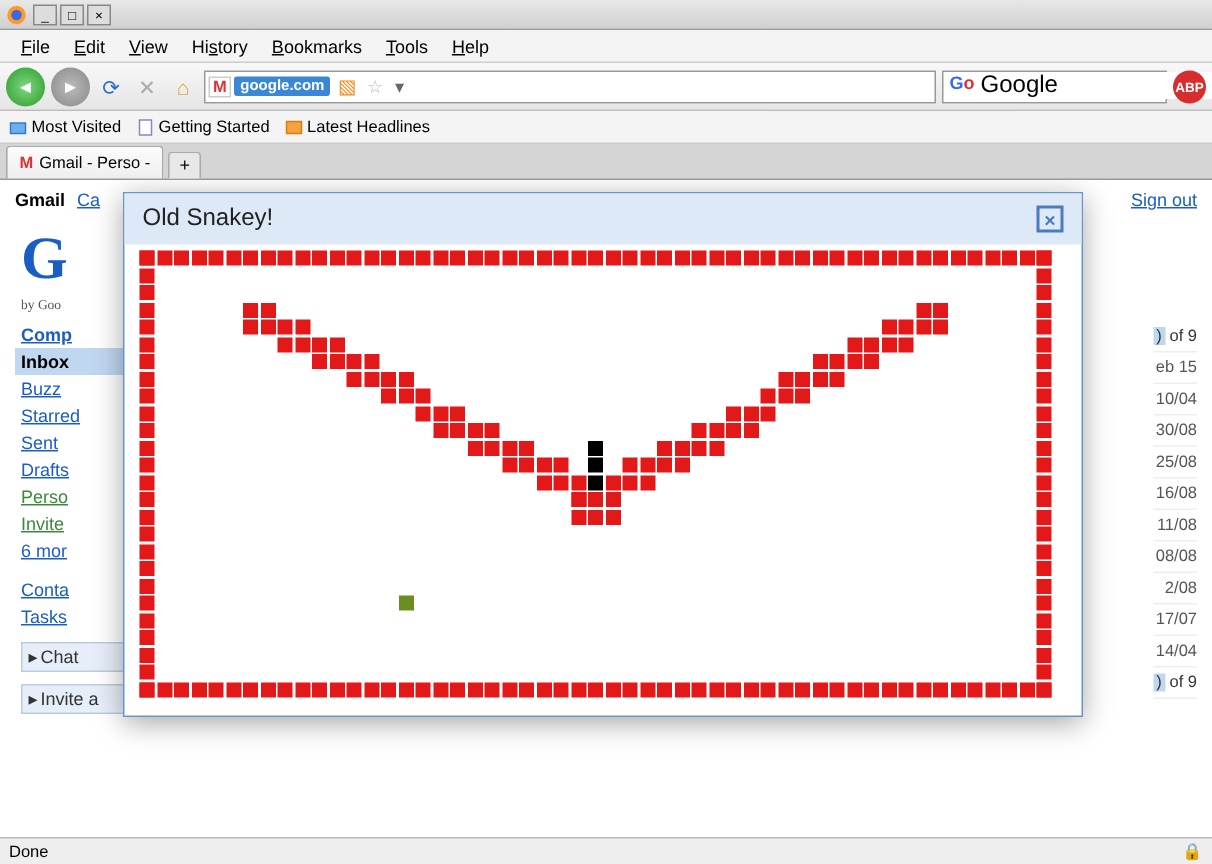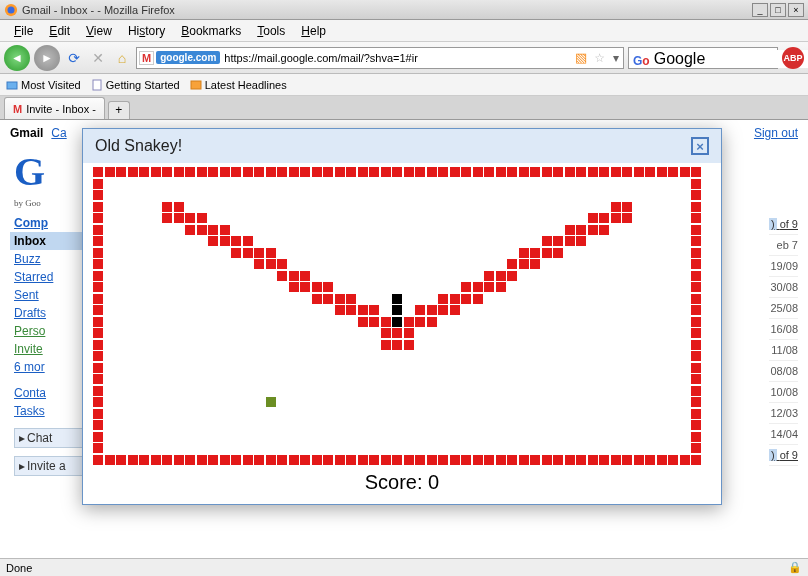--- a/index.html
+++ b/index.html
@@ -23,21 +23,21 @@
   .back-btn { background: radial-gradient(circle,#7fd87f,#2a9a2a); color:#fff; font-weight:bold; }
   .fwd-btn { background: radial-gradient(circle,#bbb,#888); color:#fff; }
   .nav-small { width:20px; height:20px; display:flex;align-items:center;justify-content:center; color:#555; cursor:pointer; font-size:14px;}
   .reload { color:#2a6ad6; }
   .home-ico { color:#d6a82a; }
   .urlbar { flex:1; height:22px; border:1px solid #999; background:#fff; display:flex; align-items:center; overflow:hidden; }
   .urlbar .pill { background:#3a87d6; color:#fff; font-size:10px; font-weight:bold; padding:1px 4px; margin:0 2px; border-radius:2px; }
   .urlbar .m-icon { background:#fff; color:#d33; font-weight:bold; font-size:11px; border:1px solid #ccc; padding:0 2px; margin-left:2px; }
   .urlbar input { border:none; outline:none; font-size:11px; flex:1; padding:0 2px; }
   .urlbar .rss { color:#f78b1b; font-size:13px; margin:0 3px;}
-  .searchbox { width:150px; height:22px; border:1px solid #999; background:#fff; display:flex;align-items:flex-end; }
+  .searchbox { width:150px; height:22px; border:1px solid #999; background:#fff; display:flex;align-items:flex-start; }
   .searchbox .g { font-weight:bold; font-size:12px; padding:0 4px; }
   .searchbox input { border:none;outline:none;flex:1;font-size:16px; }
   .searchbox .mag { padding:0 4px; color:#888; }
   .abp { width:22px;height:22px;border-radius:50%;background:#d62d2d;color:#fff;font-size:9px;font-weight:bold;display:flex;align-items:center;justify-content:center; }
 
   
   .bookmarks { height:22px; background:#f4f4f4; border-bottom:1px solid #ccc; display:flex;align-items:center; padding:0 6px; gap:10px; font-size:11px; }
   .bookmarks .bm { display:flex;align-items:center;gap:3px; cursor:pointer; }
   .bm-icon { width:12px;height:12px; }
 
@@ -56,21 +56,21 @@
   .gmail-logo { position:absolute; top:28px; left:14px; font-family: Georgia, serif; }
   .gmail-logo .big { font-size:40px; color:#1a5ec4; font-weight:bold; }
   .gmail-logo .by { font-size:9px; color:#555; }
   .sidebar-bg { position:absolute; top:94px; left:14px; width:70px; font-size:12px; }
   .sidebar-bg a { display:block; color:#1a5ec4; text-decoration:underline; padding:2px 0;}
   .sidebar-bg .compose { font-weight:bold; }
   .sidebar-bg .inbox { background:#c0d7f0; color:#000; font-weight:bold; text-decoration:none; padding:2px 4px; margin-left:-4px; }
   .sidebar-bg .chat-hdr, .sidebar-bg .invite-hdr { border:1px solid #bcd; background:#e6eef9; padding:2px 4px; color:#333; text-decoration:none; margin-top:8px; display:flex; align-items:center; gap:2px; }
   .rightcol { position:absolute; top:94px; right:10px; font-size:11px; color:#555; text-align:right; }
   .rightcol div { padding:4px 0; border-bottom:1px solid #eee; }
-  .rc-count { color:#333;text-decoration:underline; }
+  .rc-count { color:#333; }
 
   
   .dialog { position:absolute; left:82px; top:8px; width:640px; background:#fff; border:1px solid #6994c7; box-shadow:0 4px 18px rgba(0,0,0,.35); z-index:50; }
   .dialog-header { background:#dde9f7; padding:8px 12px; display:flex; align-items:center; justify-content:space-between; }
   .dialog-title { font-size:16px; color:#222; }
   .dialog-close { width:18px;height:18px; border:2px solid #4a7bbf; color:#4a7bbf; font-weight:bold; display:flex;align-items:center;justify-content:center; cursor:pointer; font-size:13px; }
   .dialog-body { padding:4px 10px 10px; }
   .board { position:relative; width:616px; height:300px; background:#fff; }
   .block { position:absolute; background:#e31919; }
   .snake { position:absolute; background:#000; }
@@ -83,21 +83,20 @@
   .lock { color:#c49a2a; }
 </style>
 </head>
 <body>
 
 <div class="titlebar">
   <svg class="titlebar-icon" viewBox="0 0 16 16">
       <circle cx="8" cy="8" r="7" fill="#ff9a2a"></circle>
       <circle cx="8" cy="8" r="4" fill="#3a6adf"></circle>
     </svg>
-  <span class="titlebar-title">Gmail - Inbox -                         - Mozilla Firefox</span>
   <div class="win-btns">
     <div class="win-btn">_</div>
     <div class="win-btn">□</div>
     <div class="win-btn">×</div>
   </div>
 </div>
 
 <div class="menubar">
   <span><u>F</u>ile</span>
   <span><u>E</u>dit</span>
@@ -110,21 +109,20 @@
 
 <div class="navbar">
   <div class="nav-btn back-btn">◄</div>
   <div class="nav-btn fwd-btn">►</div>
   <div class="nav-small reload">⟳</div>
   <div class="nav-small" style="color:#aaa">✕</div>
   <div class="nav-small home-ico">⌂</div>
   <div class="urlbar">
     <span class="m-icon">M</span>
     <span class="pill">google.com</span>
-    <input value="https://mail.google.com/mail/?shva=1#ir" style="">
     <span class="rss">▧</span>
     <span style="color:#bbb;padding:0 4px">☆</span>
     <span style="color:#666;padding:0 4px">▾</span>
   </div>
   <div class="searchbox">
     <span class="g"><span style="color:#3a6adf">G</span><span style="color:#d33">o</span></span>
     <input value="Google" placeholder="Google" style="">
     <span class="mag">🔍</span>
   </div>
   <div class="abp">ABP</div>
@@ -147,21 +145,21 @@
     <svg class="bm-icon" viewBox="0 0 12 12">
         <rect x="1" y="2" width="10" height="8" fill="#f7a23a" stroke="#d37f1a"></rect>
       </svg>
     <span>Latest Headlines</span>
   </div>
 </div>
 
 <div class="tabbar">
   <div class="tab">
     <span style="color:#d33;font-weight:bold">M</span>
-    <span>Invite - Inbox -</span>
+    <span>Gmail - Perso -</span>
   </div>
   <div class="tab-plus">+</div>
 </div>
 
 <div class="content">
   <div class="gmail-bg">
     <div class="gmail-top">
       <span class="brand">Gmail</span>
       <span class="gmail-link">Ca</span>
     </div>
@@ -186,29 +184,29 @@
           <span>▸</span>
           <span>Chat</span>
         </a>
       <a class="invite-hdr">
           <span>▸</span>
           <span>Invite a</span>
         </a>
     </div>
     <div class="rightcol">
       <div class="rc-count"><span style="background:#c0d7f0;padding:0 2px">)</span> <span>of 9</span></div>
-      <div>eb 7</div>
-      <div>19/09</div>
+      <div>eb 15</div>
+      <div>10/04</div>
       <div>30/08</div>
       <div>25/08</div>
       <div>16/08</div>
       <div>11/08</div>
       <div>08/08</div>
-      <div>10/08</div>
-      <div>12/03</div>
+      <div>2/08</div>
+      <div>17/07</div>
       <div>14/04</div>
       <div class="rc-count"><span style="background:#c0d7f0;padding:0 2px">)</span> <span>of 9</span></div>
     </div>
   </div>
 
   <div class="dialog">
     <div class="dialog-header">
       <span class="dialog-title">Old Snakey!</span>
       <div class="dialog-close">×</div>
     </div>
@@ -458,21 +456,20 @@
           <div class="block" style="left: 310.5px; top: 161px; width: 10px; height: 10px;"></div>
           <div class="block" style="left: 299px; top: 161px; width: 10px; height: 10px;"></div>
           <div class="block" style="left: 299px; top: 172.5px; width: 10px; height: 10px;"></div>
           <div class="block" style="left: 287.5px; top: 161px; width: 10px; height: 10px;"></div>
           <div class="block" style="left: 287.5px; top: 172.5px; width: 10px; height: 10px;"></div>
           <div class="snake" style="left: 299px; top: 126.5px; width: 10px; height: 10px;"></div>
           <div class="snake" style="left: 299px; top: 138px; width: 10px; height: 10px;"></div>
           <div class="snake" style="left: 299px; top: 149.5px; width: 10px; height: 10px;"></div>
           <div class="food" style="left: 172.5px; top: 230px; width: 10px; height: 10px;"></div>
         </div>
-      <div class="score"><span>Score: </span><span>0</span></div>
     </div>
   </div>
 </div>
 
 <div class="statusbar">
   <span>Done</span>
   <span class="lock">🔒</span>
 </div>
 
 </body></html>

